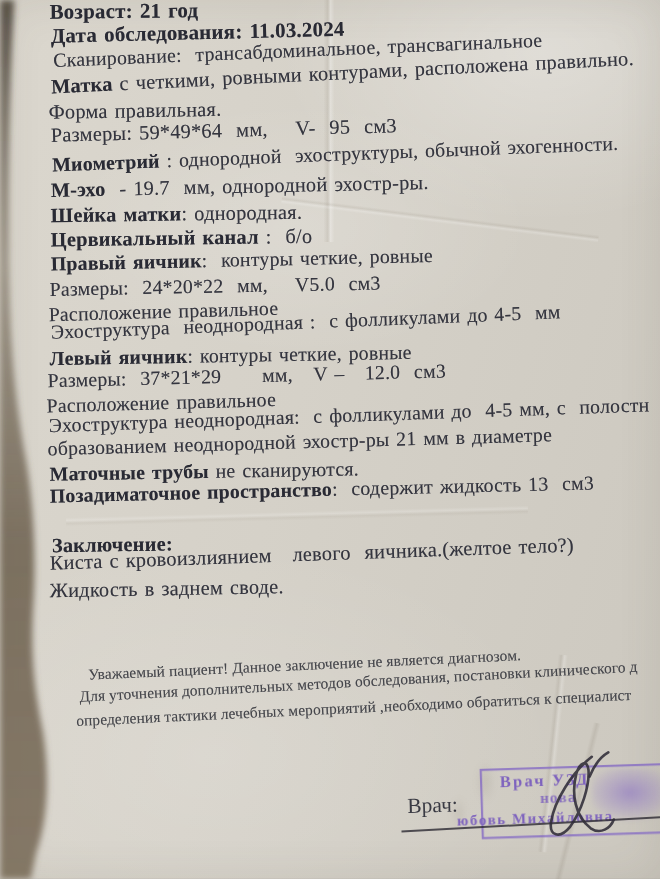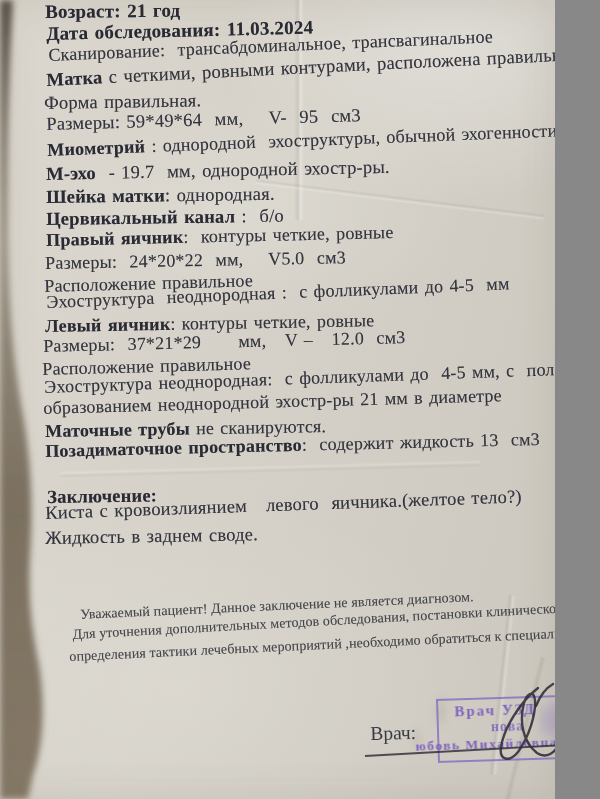--- a/index.html
+++ b/index.html
@@ -1,17 +1,17 @@
 <!DOCTYPE html>
 <html><head>
 <meta charset="utf-8">
 <style>
   html,body{margin:0;padding:0;background:#888;}
   .page{
-    position:relative;width:555px;height:799px;overflow:hidden;
+    position:relative;width:600px;height:799px;overflow:hidden;
     background:
       radial-gradient(ellipse 340px 220px at 82% 6%, rgba(255,255,255,0.30), transparent 70%),
       radial-gradient(ellipse 300px 160px at 45% 26%, rgba(255,255,255,0.16), transparent 72%),
       radial-gradient(ellipse 430px 260px at 32% 86%, rgba(255,255,255,0.15), transparent 75%),
       linear-gradient(105deg,#dbd7ce 0%,#d5d1c8 45%,#ccc8bf 100%);
     font-family:"Liberation Serif","DejaVu Serif",serif;
     box-shadow:inset 0 0 40px rgba(90,80,65,0.12);
   }
   .creases{position:absolute;inset:0;z-index:1;pointer-events:none;}
   .crease{position:absolute;pointer-events:none;}

